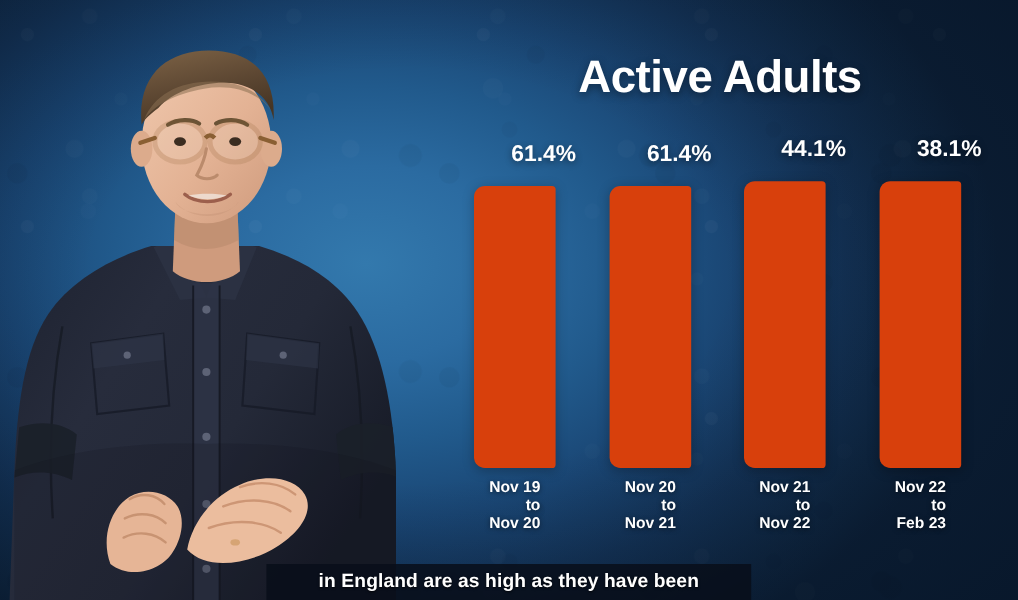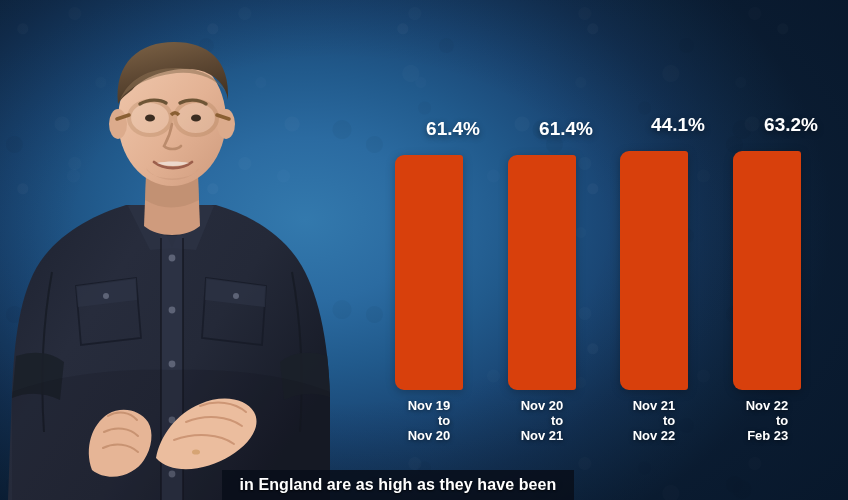--- a/index.html
+++ b/index.html
@@ -104,21 +104,21 @@
   }
 
   
   .presenter { position: absolute; left: 0; top: 0; width: 400px; height: 500px; }
 
   
   .caption-box {
     position: absolute;
     left: 222px;
     top: 470px;
-    width: 352px;
+    width: 404px;
     height: 30px;
     background: rgba(8, 14, 26, .86);
     display: flex;
     align-items: center;
     justify-content: center;
   }
   .caption-text {
     color: #ffffff;
     font-size: 16px;
     font-weight: bold;
@@ -258,20 +258,21 @@
                  C 262 426, 250 444, 230 456
                  C 208 470, 172 476, 156 458 Z" fill="#ebbd9e"></path>
         <path d="M200 406 C 216 400, 234 402, 246 412" fill="none" stroke="#cd9675" stroke-width="2" stroke-linecap="round"></path>
         <path d="M186 422 C 206 414, 228 416, 242 426" fill="none" stroke="#cd9675" stroke-width="2" stroke-linecap="round"></path>
         <path d="M174 440 C 196 432, 220 434, 234 444" fill="none" stroke="#cd9675" stroke-width="2" stroke-linecap="round"></path>
         <ellipse cx="196" cy="452" rx="4" ry="2.6" fill="#d6a474"></ellipse>
       </g>
     </svg>
   </div>
 
+  <div class="chart-title">Active Adults</div>
 
   <div class="bars-layer">
 
     <div class="bar-group" style="left:395px; top:0; width:68px; height:500px;">
       <div class="bar-value" style="top:118px;">61.4%</div>
       <div class="bar-rect" style="top:155px; width:68px; height:235px;"></div>
       <div class="bar-caption" style="top:398px;">
         <div>Nov 19</div>
         <div>to</div>
         <div>Nov 20</div>
@@ -292,21 +293,21 @@
       <div class="bar-value" style="top:114px;">44.1%</div>
       <div class="bar-rect" style="top:151px; width:68px; height:239px;"></div>
       <div class="bar-caption" style="top:398px;">
         <div>Nov 21</div>
         <div>to</div>
         <div>Nov 22</div>
       </div>
     </div>
 
     <div class="bar-group" style="left:733px; top:0; width:68px; height:500px;">
-      <div class="bar-value" style="top:114px;">63.2%</div>
+      <div class="bar-value" style="top:114px;">38.1%</div>
       <div class="bar-rect" style="top:151px; width:68px; height:239px;"></div>
       <div class="bar-caption" style="top:398px;">
         <div>Nov 22</div>
         <div>to</div>
         <div>Feb 23</div>
       </div>
     </div>
 
   </div>
 

